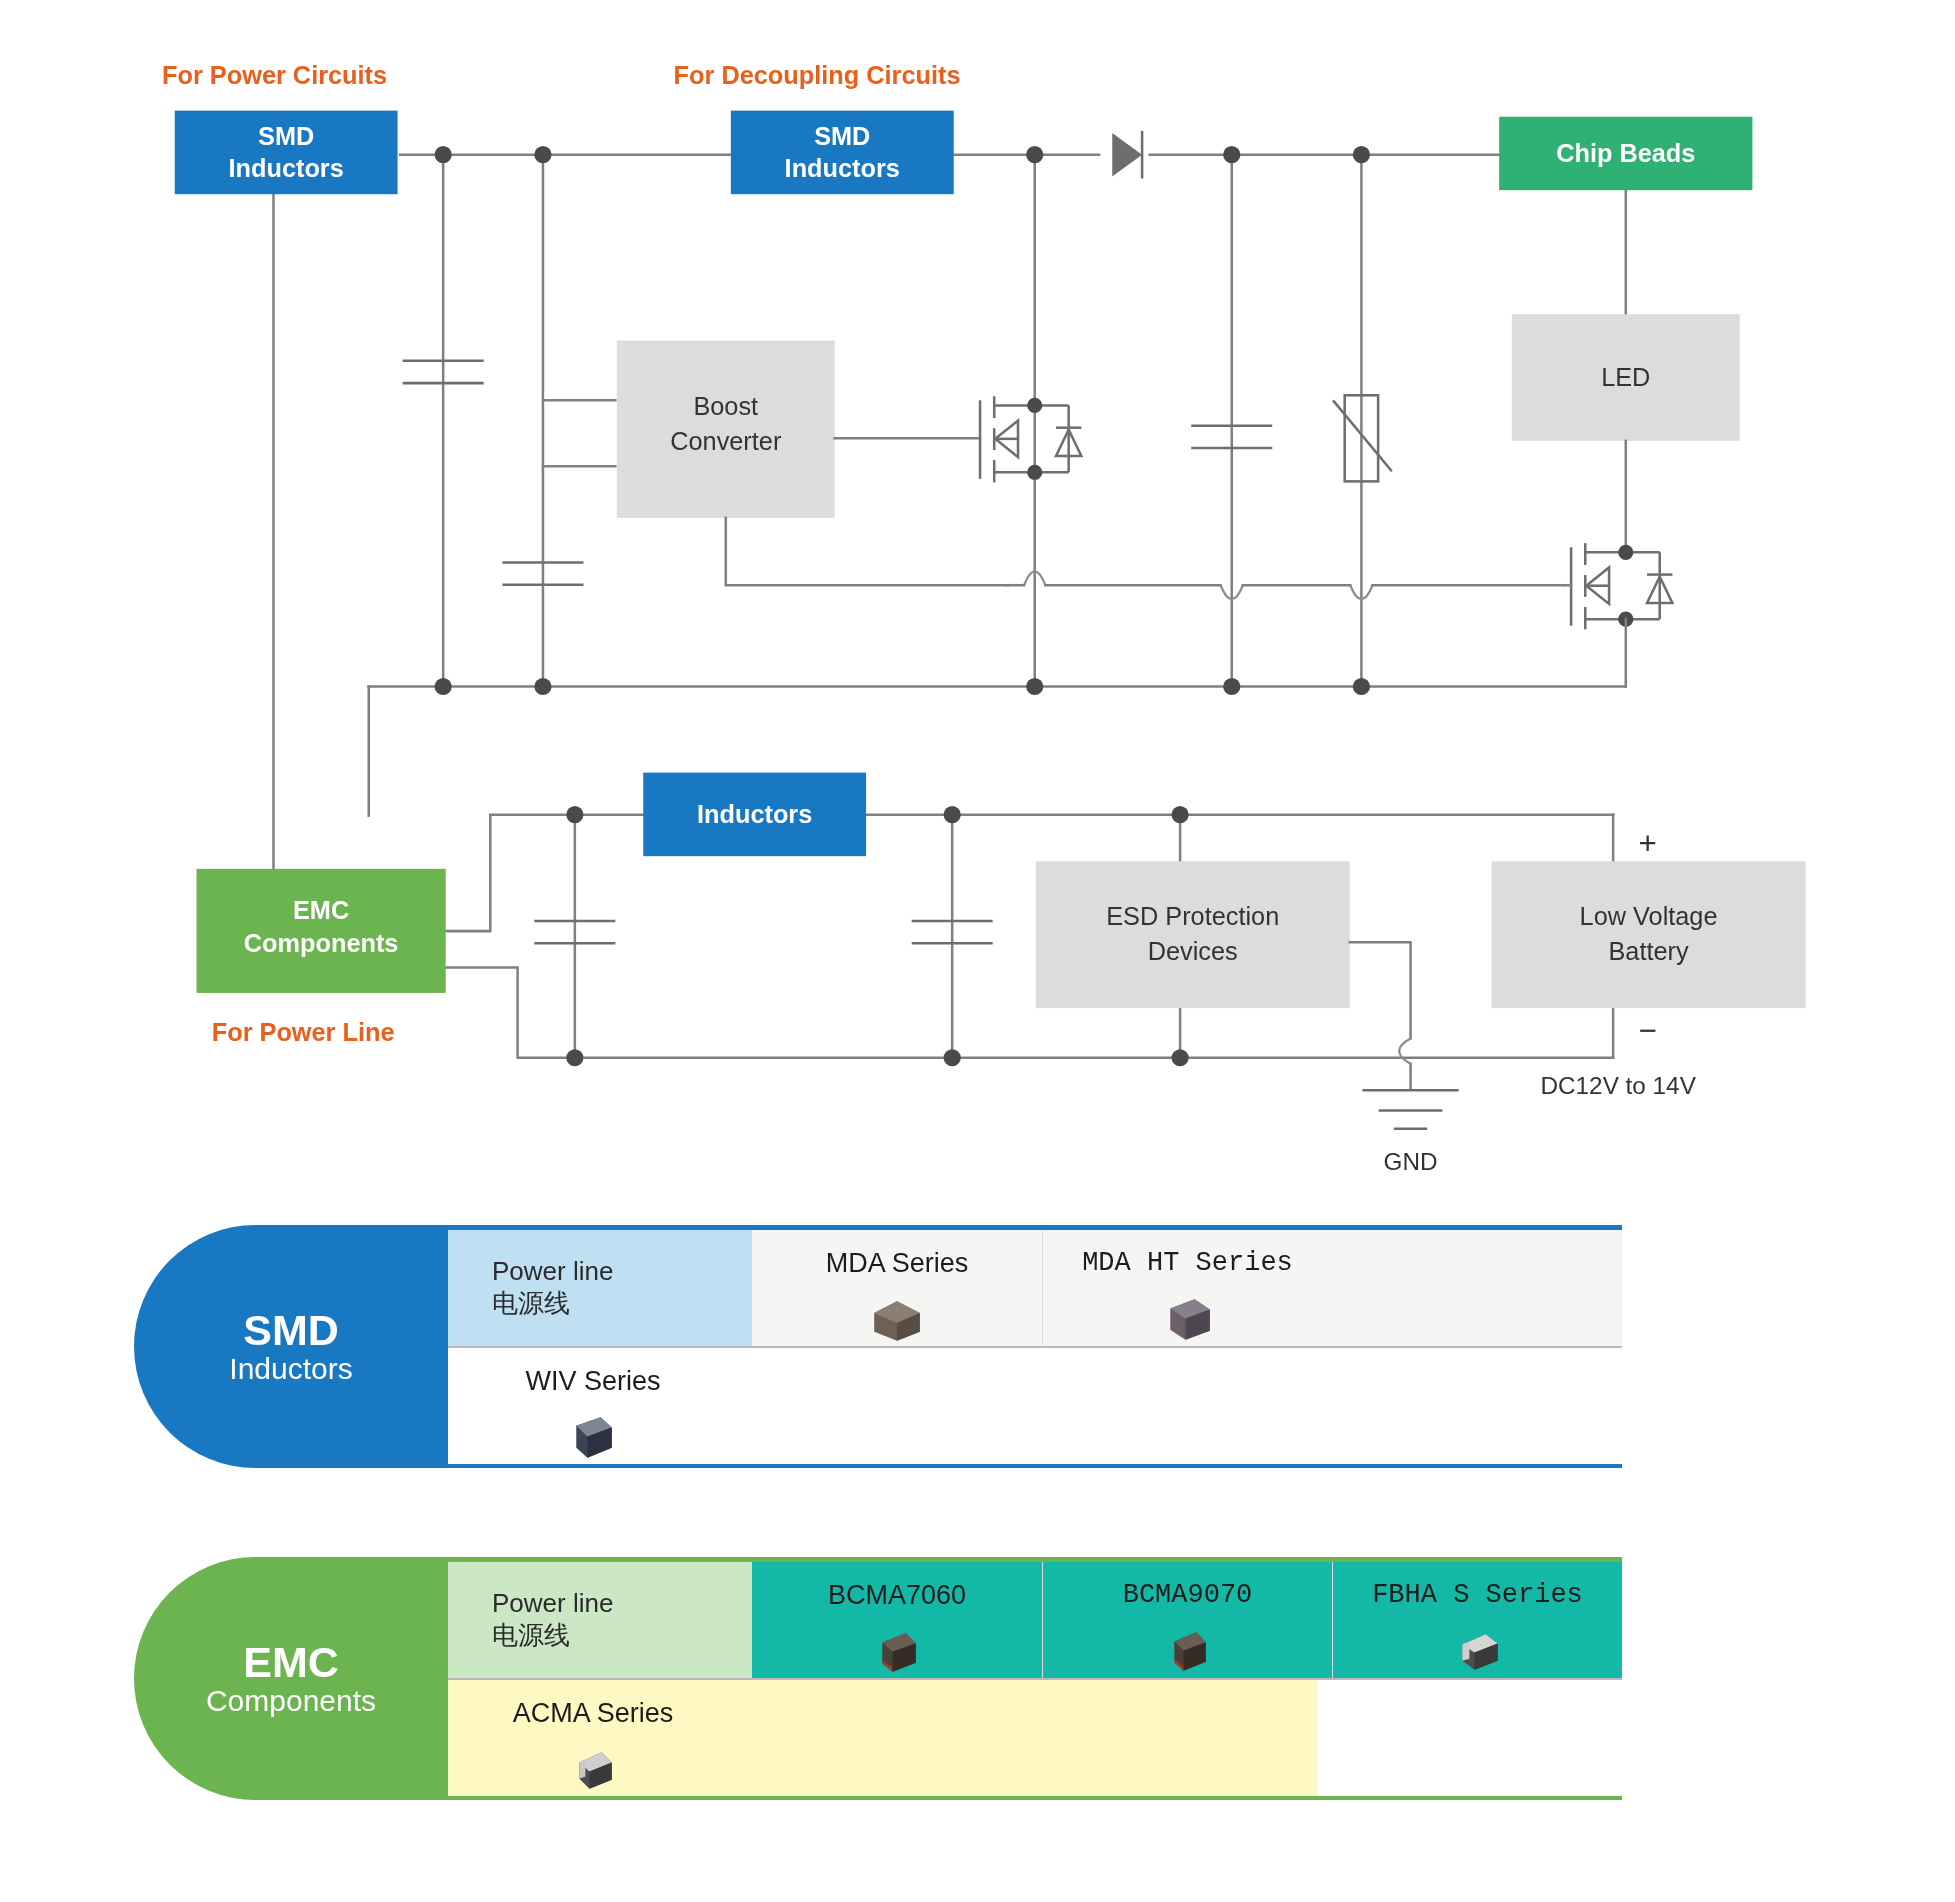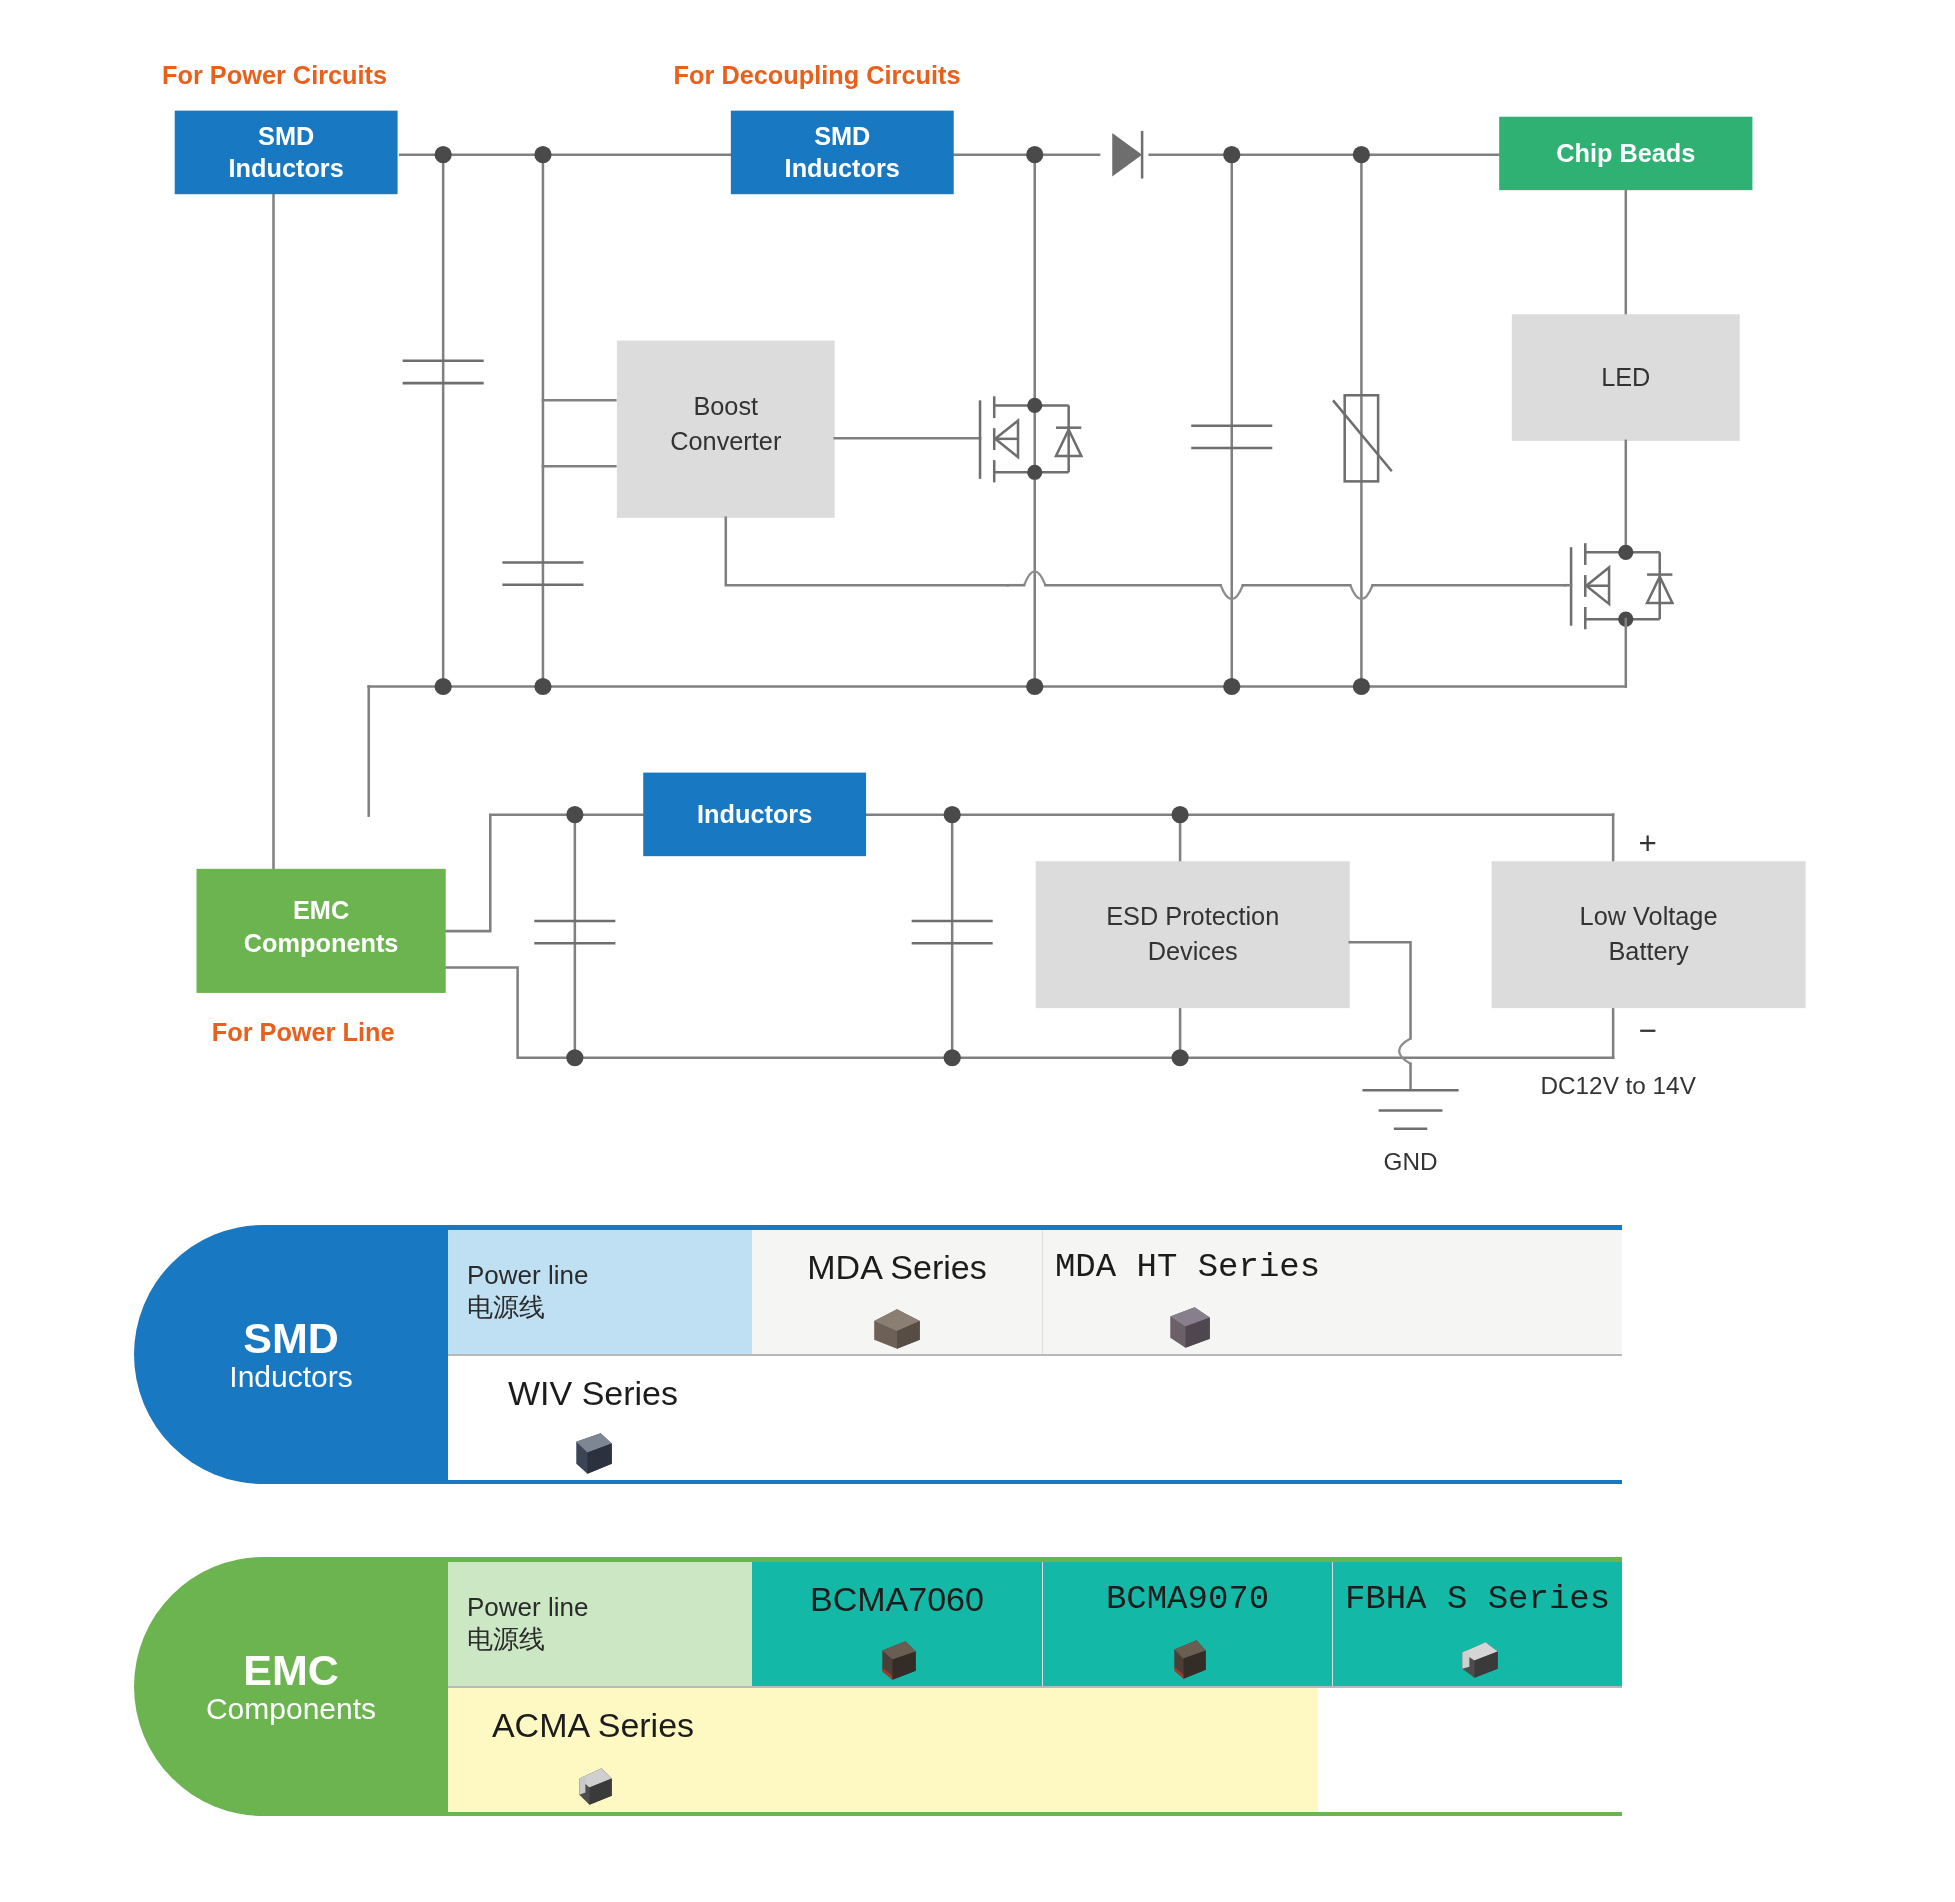--- a/index.html
+++ b/index.html
@@ -28,31 +28,31 @@
     display:flex;align-items:center;justify-content:center;
     width:314px;color:#fff;text-align:center;
     border-radius:152px 0 0 152px;
   }
   .legend-cap .l1{font-size:43px;font-weight:bold;line-height:1.02;display:block;}
   .legend-cap .l2{font-size:30px;line-height:1.05;display:block;}
   .legend-grid{display:flex;flex-direction:column;}
   .legend-row{display:flex;}
   .legend-rowlabel{
     width:304px;display:flex;flex-direction:column;justify-content:center;
-    padding-left:19px;box-sizing:border-box;
+    padding-left:44px;box-sizing:border-box;
   }
   .legend-rowlabel .en{font-size:26px;color:#2b2b2b;line-height:1.22;}
   .legend-rowlabel .zh{font-size:26px;color:#2b2b2b;line-height:1.22;}
   .prodcell{
     width:290px;box-sizing:border-box;
     display:flex;flex-direction:column;align-items:center;justify-content:flex-start;
     padding-top:18px;
   }
   .prodcell.empty{background:transparent;}
-  .prodname{font-size:34px;color:#1c1c1c;white-space:nowrap;}
+  .prodname{font-size:27px;color:#1c1c1c;white-space:nowrap;}
   .prodimg{margin-top:11px;height:56px;width:76px;position:relative;}
 
   .smd .legend-cap{background:#1978c2;}
   .smd .legend-rowlabel{background:#bfe0f2;}
   .smd .legend-row:nth-child(1) .prodcell{background:#f5f5f3;}
   .smd .legend-row:nth-child(2) .prodcell{background:#ffffff;}
   .smd .legend-row:nth-child(1){border-bottom:2px solid #b9b9b9;}
   .smd .topbar{height:4.6px;background:#1978c2;}
   .smd .botbar{height:4.6px;background:#1978c2;}
 

